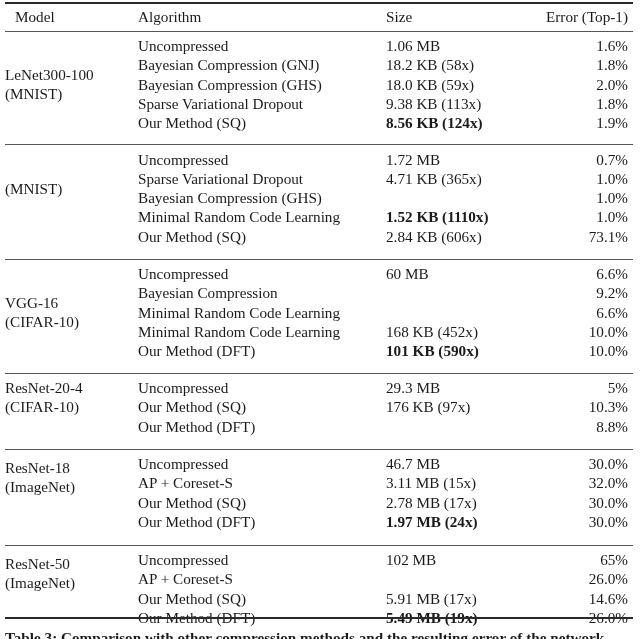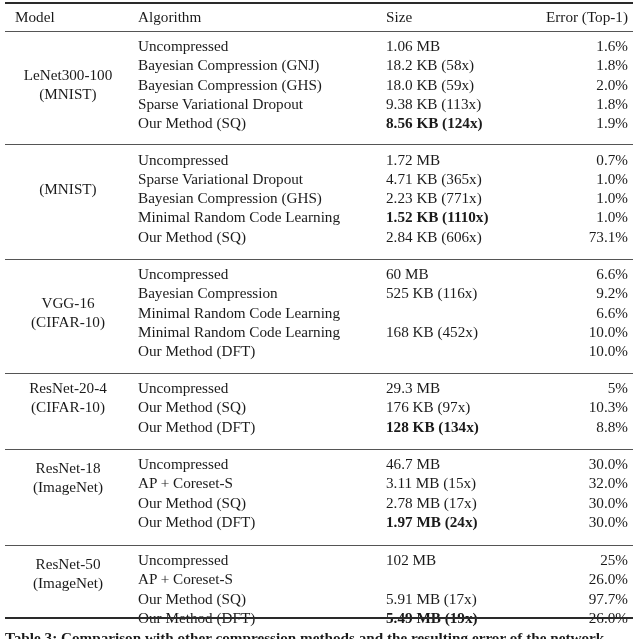--- a/index.html
+++ b/index.html
@@ -8,21 +8,21 @@
     font-family: "Liberation Serif", "DejaVu Serif", serif;
     color: #1a1a1a;
     font-size: 15.2px;
   }
   .rule { position: absolute; left: 5px; width: 628px; background: #2a2a2a; }
   .rule.thick { height: 2px; }
   .rule.thin { height: 1.4px; background: #555; }
   .hdr { position: absolute; top: 7px; line-height: 20px; white-space: nowrap; }
   .group { position: absolute; left: 0; width: 640px; }
   .model {
-    position: absolute; left: 5px; width: 126px; text-align: center;
+    position: absolute; left: 5px; width: 126px; 
     line-height: 19px; white-space: nowrap;
   }
   .row { position: absolute; left: 0; width: 640px; height: 19.3px; line-height: 19.3px; white-space: nowrap; }
   .row .alg { position: absolute; left: 138px; }
   .row .size { position: absolute; left: 386px; }
   .row .err { position: absolute; right: 12px; }
   .bold { font-weight: bold; }
   .caption-cut {
     position: absolute; left: 5px; top: 628px; height: 11px; width: 635px; overflow: hidden; font-weight: bold;
   }
@@ -82,21 +82,20 @@
           <span class="size">1.72 MB</span>
           <span class="err">0.7%</span>
         </div>
         <div class="row" style="top: 19.3px;">
           <span class="alg">Sparse Variational Dropout</span>
           <span class="size">4.71 KB (365x)</span>
           <span class="err">1.0%</span>
         </div>
         <div class="row" style="top: 38.6px;">
           <span class="alg">Bayesian Compression (GHS)</span>
-          <span class="size">2.23 KB (771x)</span>
           <span class="err">1.0%</span>
         </div>
         <div class="row" style="top: 57.9px;">
           <span class="alg">Minimal Random Code Learning</span>
           <span class="size bold">1.52 KB (1110x)</span>
           <span class="err">1.0%</span>
         </div>
         <div class="row" style="top: 77.2px;">
           <span class="alg">Our Method (SQ)</span>
           <span class="size">2.84 KB (606x)</span>
@@ -108,55 +107,54 @@
           <div>VGG-16</div>
           <div>(CIFAR-10)</div>
         </div>
         <div class="row" style="top: 0px;">
           <span class="alg">Uncompressed</span>
           <span class="size">60 MB</span>
           <span class="err">6.6%</span>
         </div>
         <div class="row" style="top: 19.3px;">
           <span class="alg">Bayesian Compression</span>
-          <span class="size">525 KB (116x)</span>
           <span class="err">9.2%</span>
         </div>
         <div class="row" style="top: 38.6px;">
           <span class="alg">Minimal Random Code Learning</span>
           <span class="err">6.6%</span>
         </div>
         <div class="row" style="top: 57.9px;">
           <span class="alg">Minimal Random Code Learning</span>
           <span class="size">168 KB (452x)</span>
           <span class="err">10.0%</span>
         </div>
         <div class="row" style="top: 77.2px;">
           <span class="alg">Our Method (DFT)</span>
+          <span class="size bold">101 KB (590x)</span>
           <span class="err">10.0%</span>
         </div>
       </div>
       <div class="group" style="top: 378px;">
         <div class="model" style="top: 0px;">
           <div>ResNet-20-4</div>
           <div>(CIFAR-10)</div>
         </div>
         <div class="row" style="top: 0px;">
           <span class="alg">Uncompressed</span>
           <span class="size">29.3 MB</span>
           <span class="err">5%</span>
         </div>
         <div class="row" style="top: 19.3px;">
           <span class="alg">Our Method (SQ)</span>
           <span class="size">176 KB (97x)</span>
           <span class="err">10.3%</span>
         </div>
         <div class="row" style="top: 38.6px;">
           <span class="alg">Our Method (DFT)</span>
-          <span class="size bold">128 KB (134x)</span>
           <span class="err">8.8%</span>
         </div>
       </div>
       <div class="group" style="top: 454px;">
         <div class="model" style="top: 4px;">
           <div>ResNet-18</div>
           <div>(ImageNet)</div>
         </div>
         <div class="row" style="top: 0px;">
           <span class="alg">Uncompressed</span>
@@ -180,30 +178,30 @@
         </div>
       </div>
       <div class="group" style="top: 550px;">
         <div class="model" style="top: 4px;">
           <div>ResNet-50</div>
           <div>(ImageNet)</div>
         </div>
         <div class="row" style="top: 0px;">
           <span class="alg">Uncompressed</span>
           <span class="size">102 MB</span>
-          <span class="err">25%</span>
+          <span class="err">65%</span>
         </div>
         <div class="row" style="top: 19.3px;">
           <span class="alg">AP + Coreset-S</span>
           <span class="err">26.0%</span>
         </div>
         <div class="row" style="top: 38.6px;">
           <span class="alg">Our Method (SQ)</span>
           <span class="size">5.91 MB (17x)</span>
-          <span class="err">97.7%</span>
+          <span class="err">14.6%</span>
         </div>
         <div class="row" style="top: 57.9px;">
           <span class="alg">Our Method (DFT)</span>
           <span class="size bold">5.49 MB (19x)</span>
           <span class="err">26.0%</span>
         </div>
       </div>
       <div class="rule thin" style="top: 144px;"></div>
       <div class="rule thin" style="top: 258.5px;"></div>
       <div class="rule thin" style="top: 373px;"></div>

